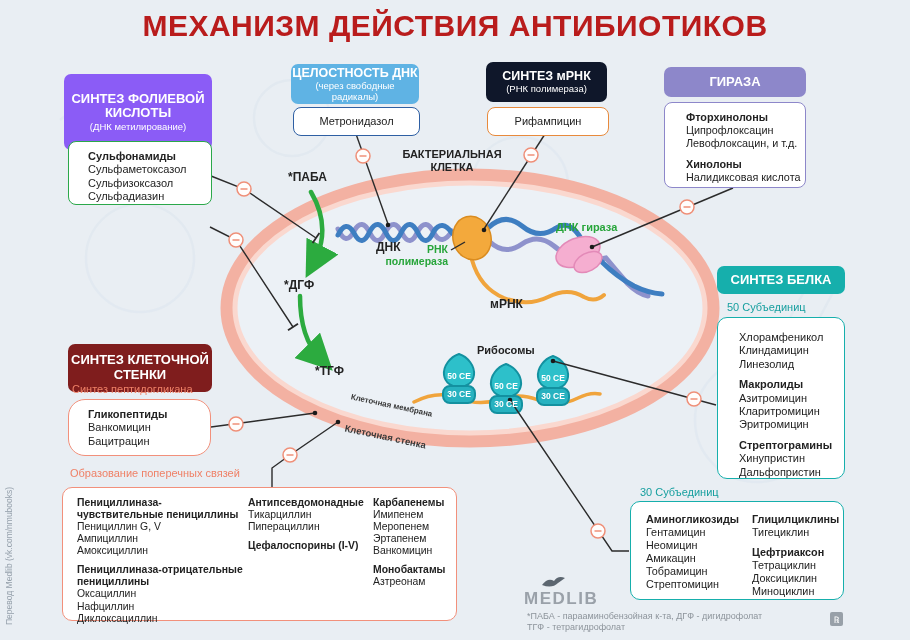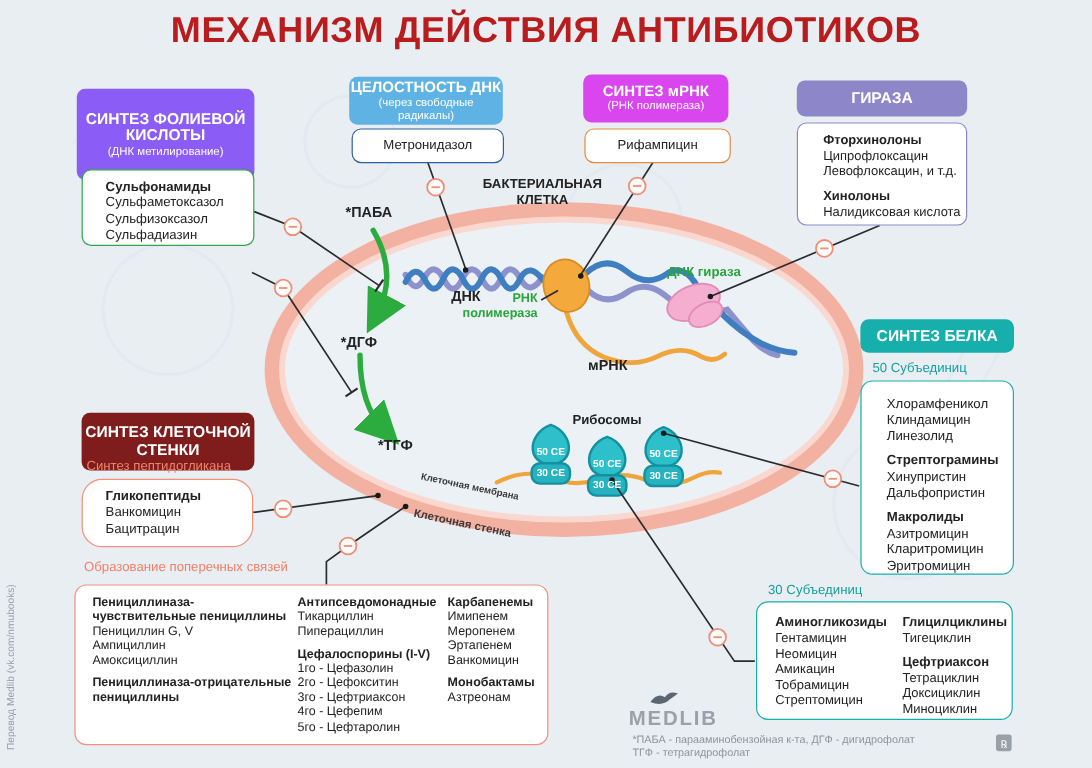--- a/index.html
+++ b/index.html
@@ -13,21 +13,21 @@
   .credit{position:absolute;left:4px;top:420px;height:205px;width:13px;font-size:8.5px;color:#95a0ab;
           writing-mode:vertical-rl;transform:rotate(180deg);white-space:nowrap;}
 
   .hdr{position:absolute;color:#fff;text-align:center;border-radius:7px;
        display:flex;flex-direction:column;justify-content:center;align-items:center;}
   .hdr .h-title{font-weight:bold;font-size:13px;line-height:1.12;}
   .hdr .h-sub{font-size:9.5px;line-height:1.1;margin-top:1px;}
 
   #hdr-folic{left:64px;top:74px;width:148px;height:76px;background:#8b5cf6;}
   #hdr-dna{left:291px;top:64px;width:128px;height:40px;background:#5fb3e4;}
-  #hdr-mrna{left:486px;top:62px;width:121px;height:40px;background:#d946ef;text-align:center;}
+  #hdr-mrna{left:486px;top:62px;width:121px;height:40px;background:#0f172a;text-align:center;}
   #hdr-gyrase{left:664px;top:67px;width:142px;height:30px;background:#8d87ca;}
   #hdr-protein{left:717px;top:266px;width:128px;height:28px;background:#16afac;}
   #hdr-wall{left:68px;top:344px;width:144px;height:48px;background:#7f1d1d;}
   #hdr-dna .h-title,#hdr-mrna .h-title{font-size:12.5px;}
 
   .listbox{position:absolute;background:#fff;border:1.6px solid #999;border-radius:8px;
            font-size:11px;line-height:1.22;color:#222;}
   .pillbox{display:flex;align-items:center;justify-content:center;text-align:center;font-size:11px;}
   .grp-title{font-weight:bold;}
   .grp-title:empty{display:none;}
@@ -267,32 +267,32 @@
   <div class="listbox" id="box-50">
     <div class="grp">
 
       <div>
           <div>Хлорамфеникол</div>
           <div>Клиндамицин</div>
           <div>Линезолид</div>
         </div>
     </div>
     <div class="grp">
-      <div class="grp-title">Стрептограмины</div>
-      <div>
-          <div>Хинупристин</div>
-          <div>Дальфопристин</div>
-        </div>
-    </div>
-    <div class="grp">
       <div class="grp-title">Макролиды</div>
       <div>
           <div>Азитромицин</div>
           <div>Кларитромицин</div>
           <div>Эритромицин</div>
+        </div>
+    </div>
+    <div class="grp">
+      <div class="grp-title">Стрептограмины</div>
+      <div>
+          <div>Хинупристин</div>
+          <div>Дальфопристин</div>
         </div>
     </div>
   </div>
   <div class="sub-label teal-label" style="left:640px;top:486px;">30 Субъединиц</div>
   <div class="listbox" id="box-30">
     <div class="col-l">
       <div class="grp">
         <div class="grp-title">Аминогликозиды</div>
         <div>
             <div>Гентамицин</div>
@@ -340,39 +340,37 @@
       <div class="grp">
         <div class="grp-title">Пенициллиназа-чувствительные пенициллины</div>
         <div>
             <div>Пенициллин G, V</div>
             <div>Ампициллин</div>
             <div>Амоксициллин</div>
           </div>
       </div>
       <div class="grp">
         <div class="grp-title">Пенициллиназа-отрицательные пенициллины</div>
+        <div>
+            <div>Оксациллин</div>
+            <div>Нафциллин</div>
+            <div>Диклоксациллин</div>
+          </div>
       </div>
     </div>
     <div class="col2">
       <div class="grp">
         <div class="grp-title">Антипсевдомонадные</div>
         <div>
             <div>Тикарциллин</div>
             <div>Пиперациллин</div>
           </div>
       </div>
       <div class="grp">
         <div class="grp-title">Цефалоспорины (I-V)</div>
-        <div>
-            <div>1го - Цефазолин</div>
-            <div>2го - Цефокситин</div>
-            <div>3го - Цефтриаксон</div>
-            <div>4го - Цефепим</div>
-            <div>5го - Цефтаролин</div>
-          </div>
       </div>
     </div>
     <div class="col3">
       <div class="grp">
         <div class="grp-title">Карбапенемы</div>
         <div>
             <div>Имипенем</div>
             <div>Меропенем</div>
             <div>Эртапенем</div>
             <div>Ванкомицин</div>

